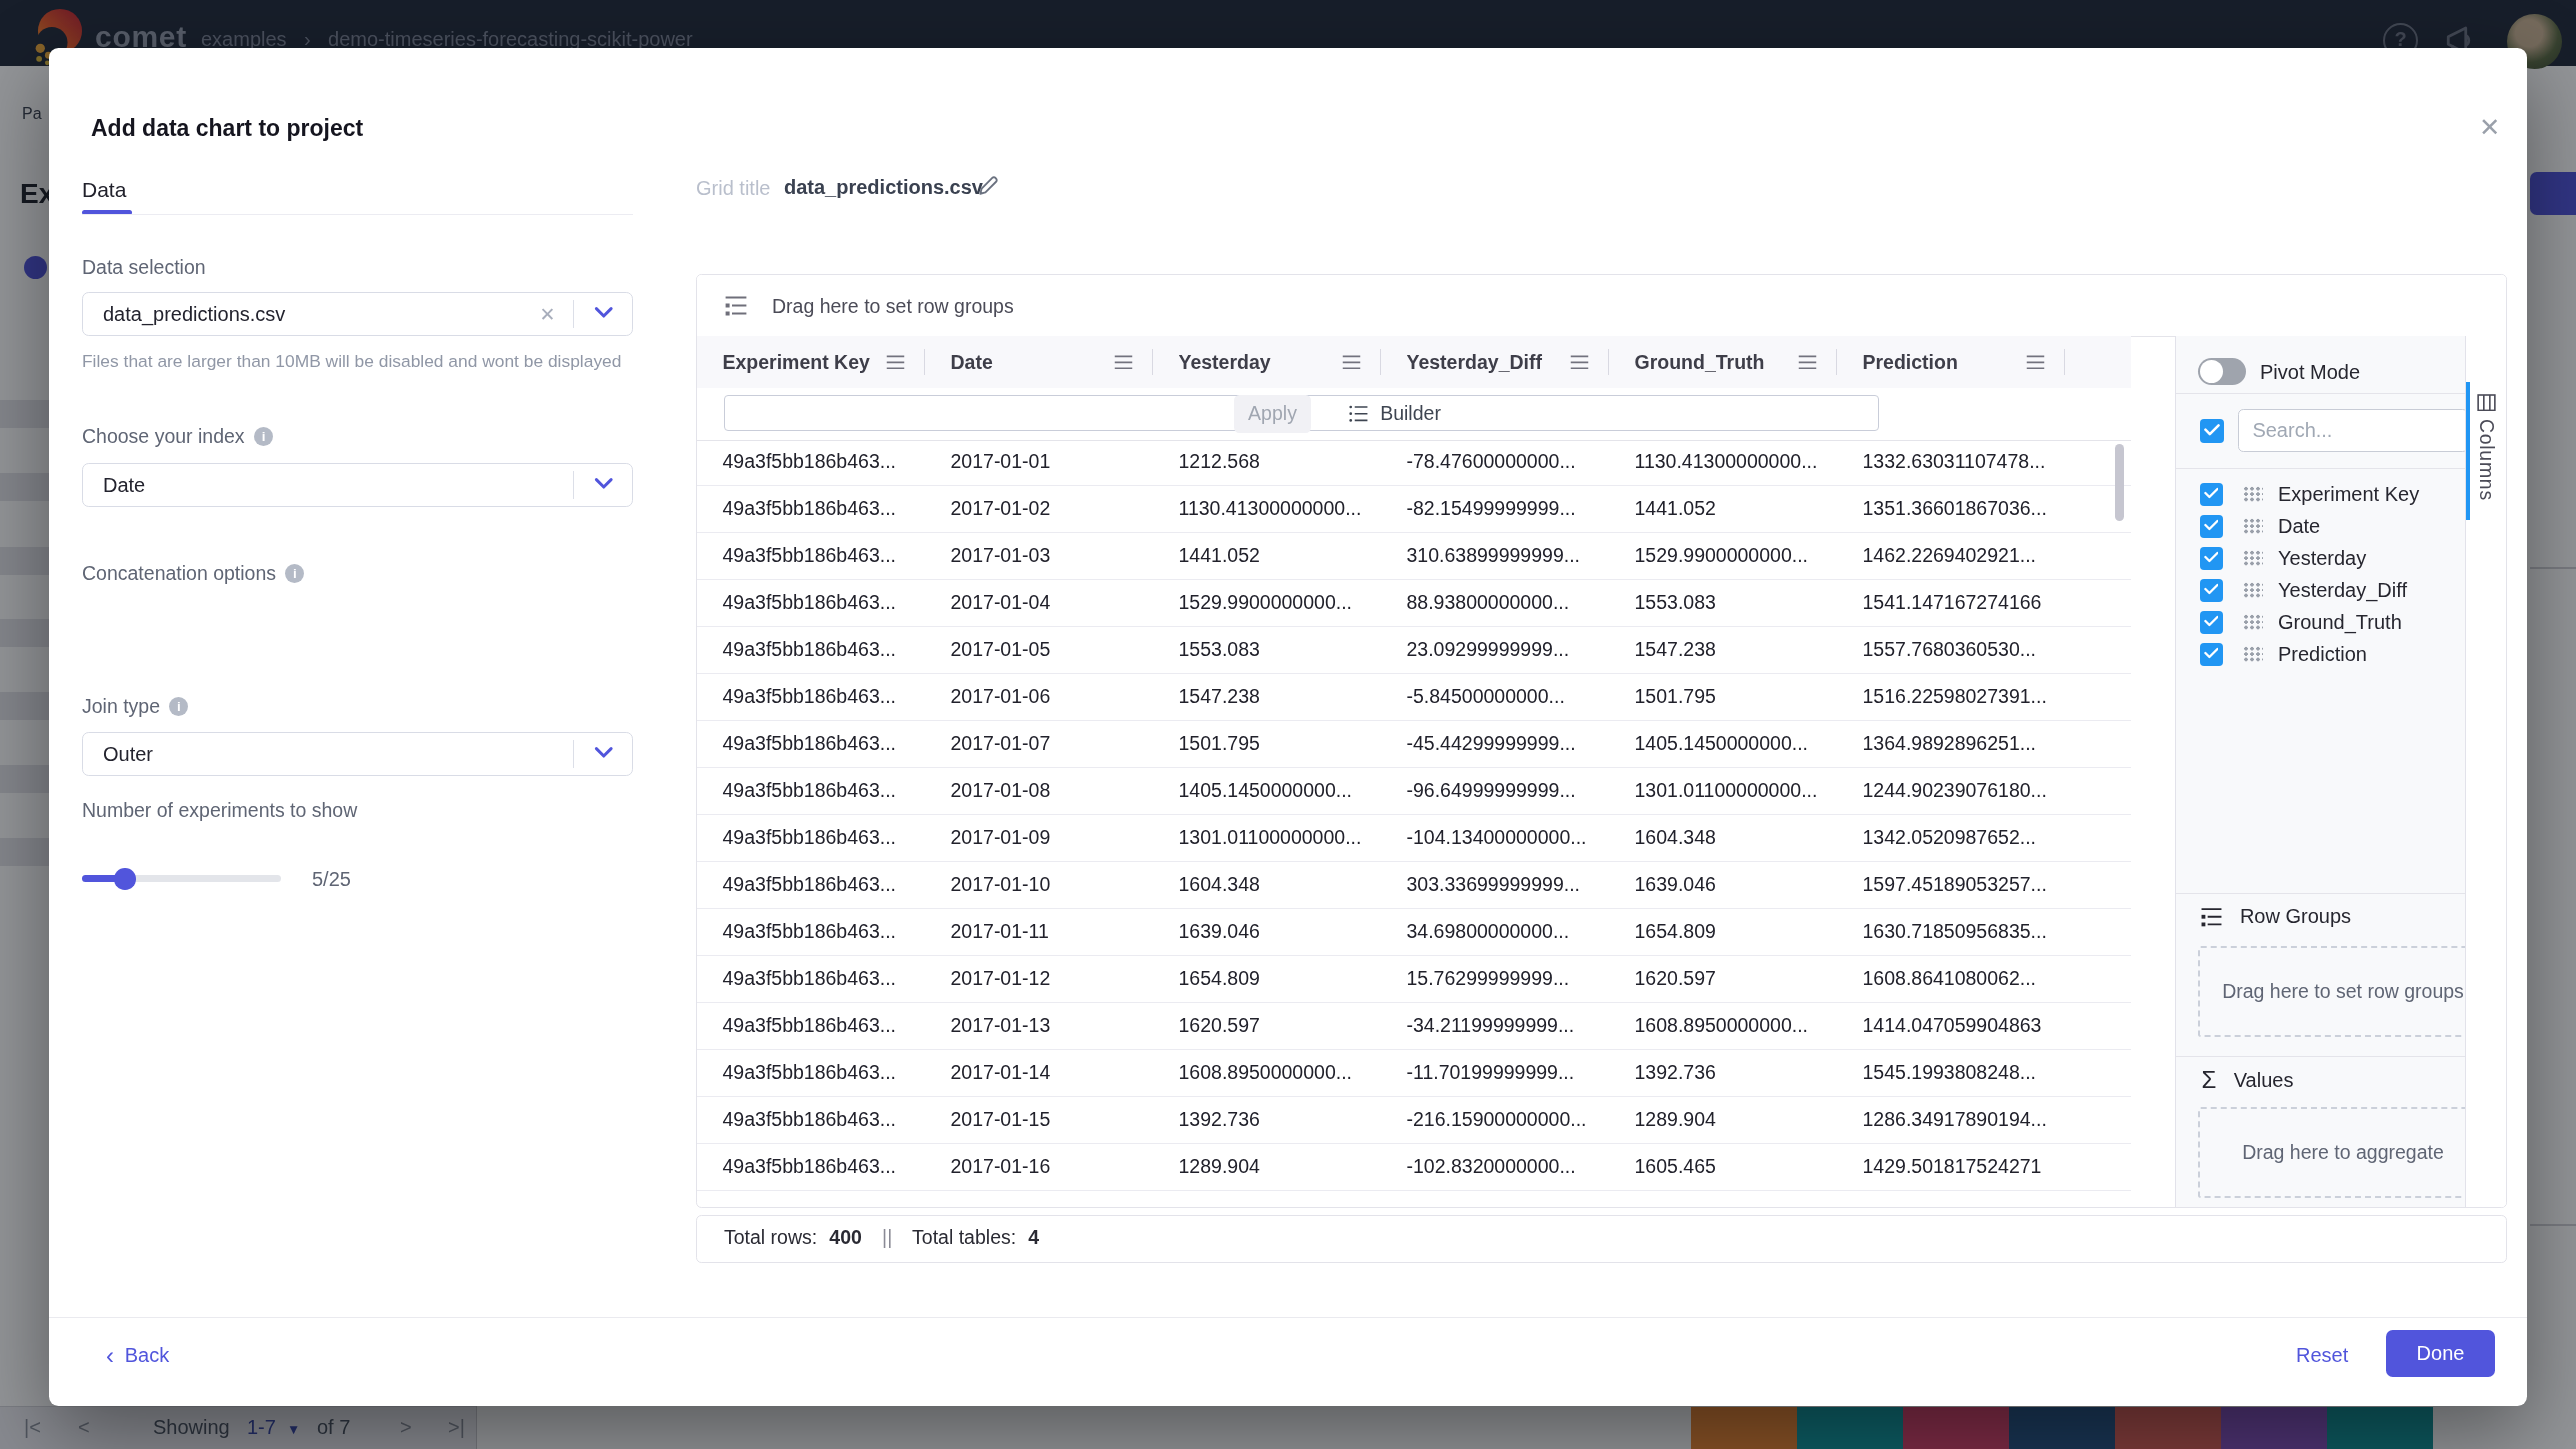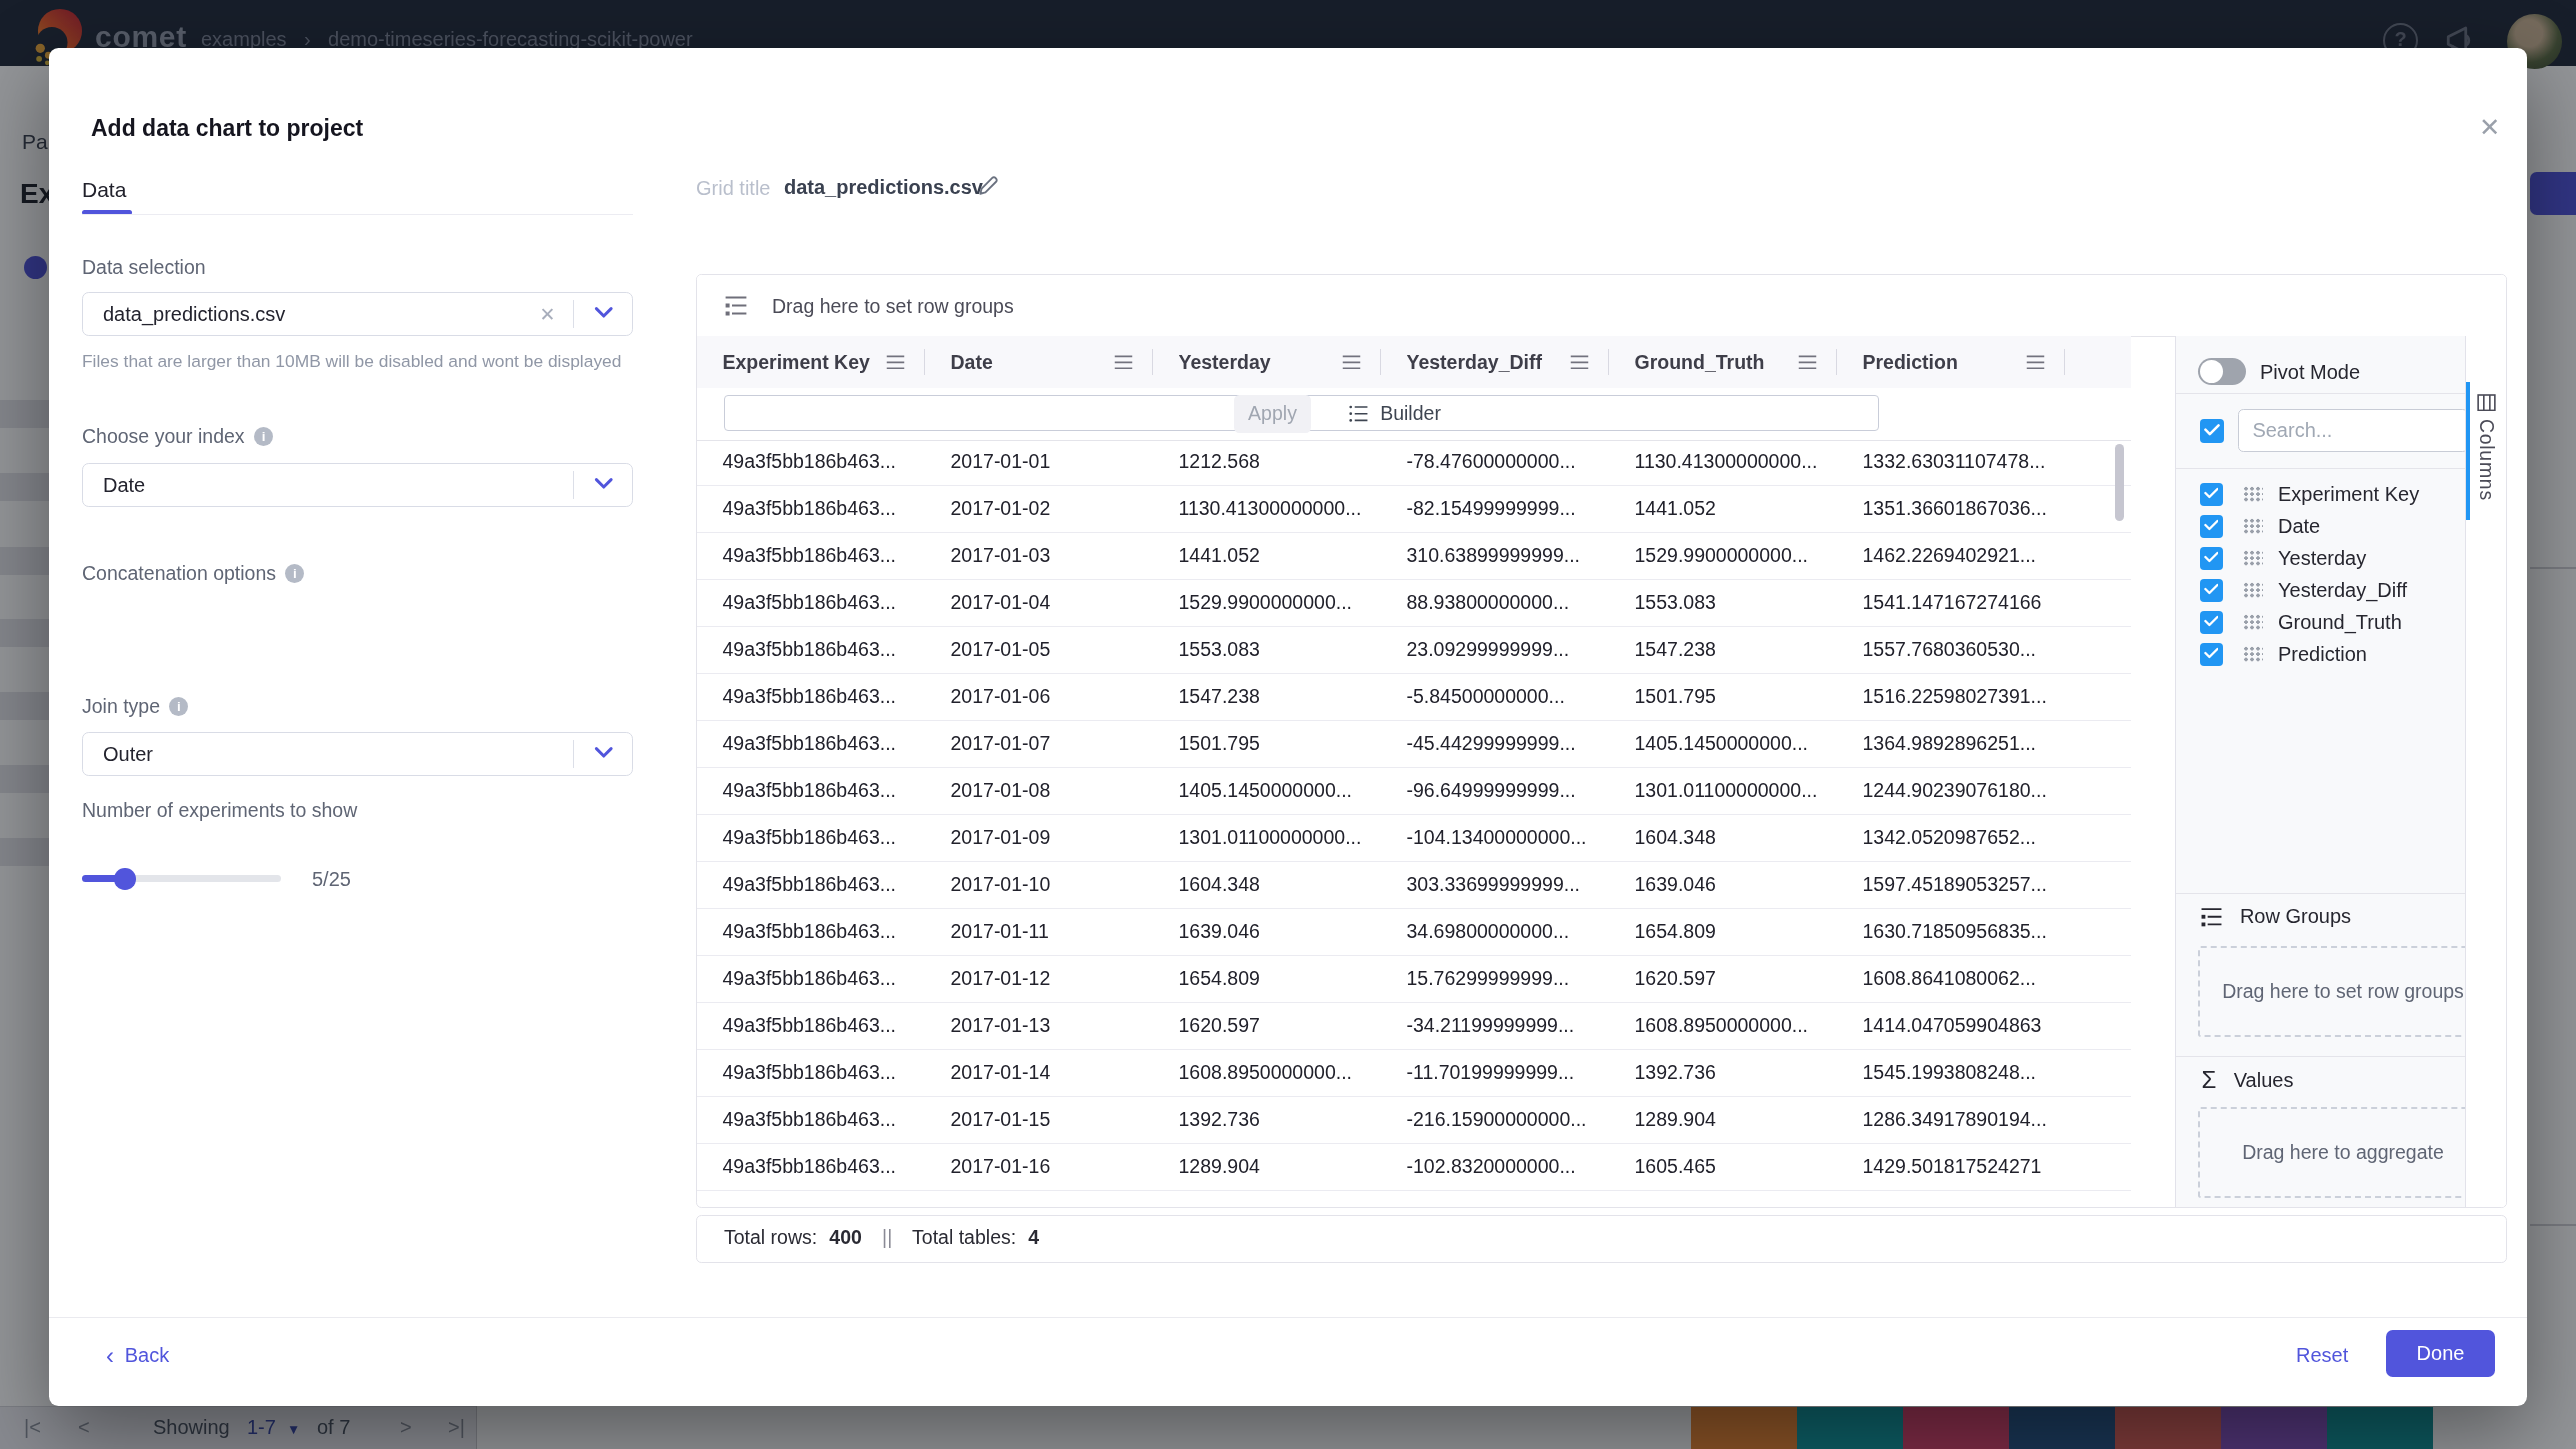--- a/index.html
+++ b/index.html
@@ -12,21 +12,21 @@
   .logo-wrap{position:absolute;left:31px;top:4px;width:58px;height:62px;}
   .logo-text{position:absolute;left:95px;top:20px;font-size:30px;font-weight:700;color:#959cab;letter-spacing:0.7px;}
   .crumbs{position:absolute;left:201px;top:27.5px;font-size:20px;color:#7d8596;display:flex;gap:17.4px;}
   .tb-ico{position:absolute;top:23px;width:35px;height:35px;color:#6e7585;}
   .q-ico{left:2383px;border:2.7px solid #6e7585;border-radius:50%;box-sizing:border-box;
          font-size:20px;text-align:center;line-height:29.5px;font-weight:700;}
   .mega-ico{left:2442px;}
   .avatar{position:absolute;left:2507px;top:14px;width:55px;height:55px;border-radius:50%;
           background:radial-gradient(circle at 40% 35%,#c9b294 0 28%,#5c6b45 60%,#3c4a33 100%);}
   .page-frag{z-index:1;}
-  .frag-pa{left:22px;top:105px;font-size:21px;color:#3c4352;margin-top:25px;}
+  .frag-pa{left:22px;top:105px;font-size:16px;color:#3c4352;}
   .frag-ex{left:20px;top:178px;font-size:28px;font-weight:700;color:#20242e;}
   .frag-dot{left:23.5px;top:256px;width:23px;height:23px;border-radius:50%;background:#5155DC;}
   .frag-bar{left:0;width:49px;height:28px;background:#e4e4ea;}
   .frag-btn{left:2530px;top:172px;width:46px;height:43px;background:#5155DC;border-radius:6.7px 0 0 6.7px;}
   .frag-seam{left:2530px;width:46px;height:2px;background:#d0d0d6;}
   .bottom-strip{position:absolute;left:0;top:1406px;width:2576px;height:43px;background:#fff;z-index:1;}
   .strip-left{position:absolute;left:0;top:0;width:476px;height:43px;background:#ececf0;border-top:1.3px solid #d4d4da;}
   .strip-div{position:absolute;left:476px;top:0;width:1.3px;height:43px;background:#c9c9cf;}
   .pag{position:absolute;top:9.4px;font-size:20px;color:#8a8f9b;}
   .pag-dark{color:#4b5563;}

